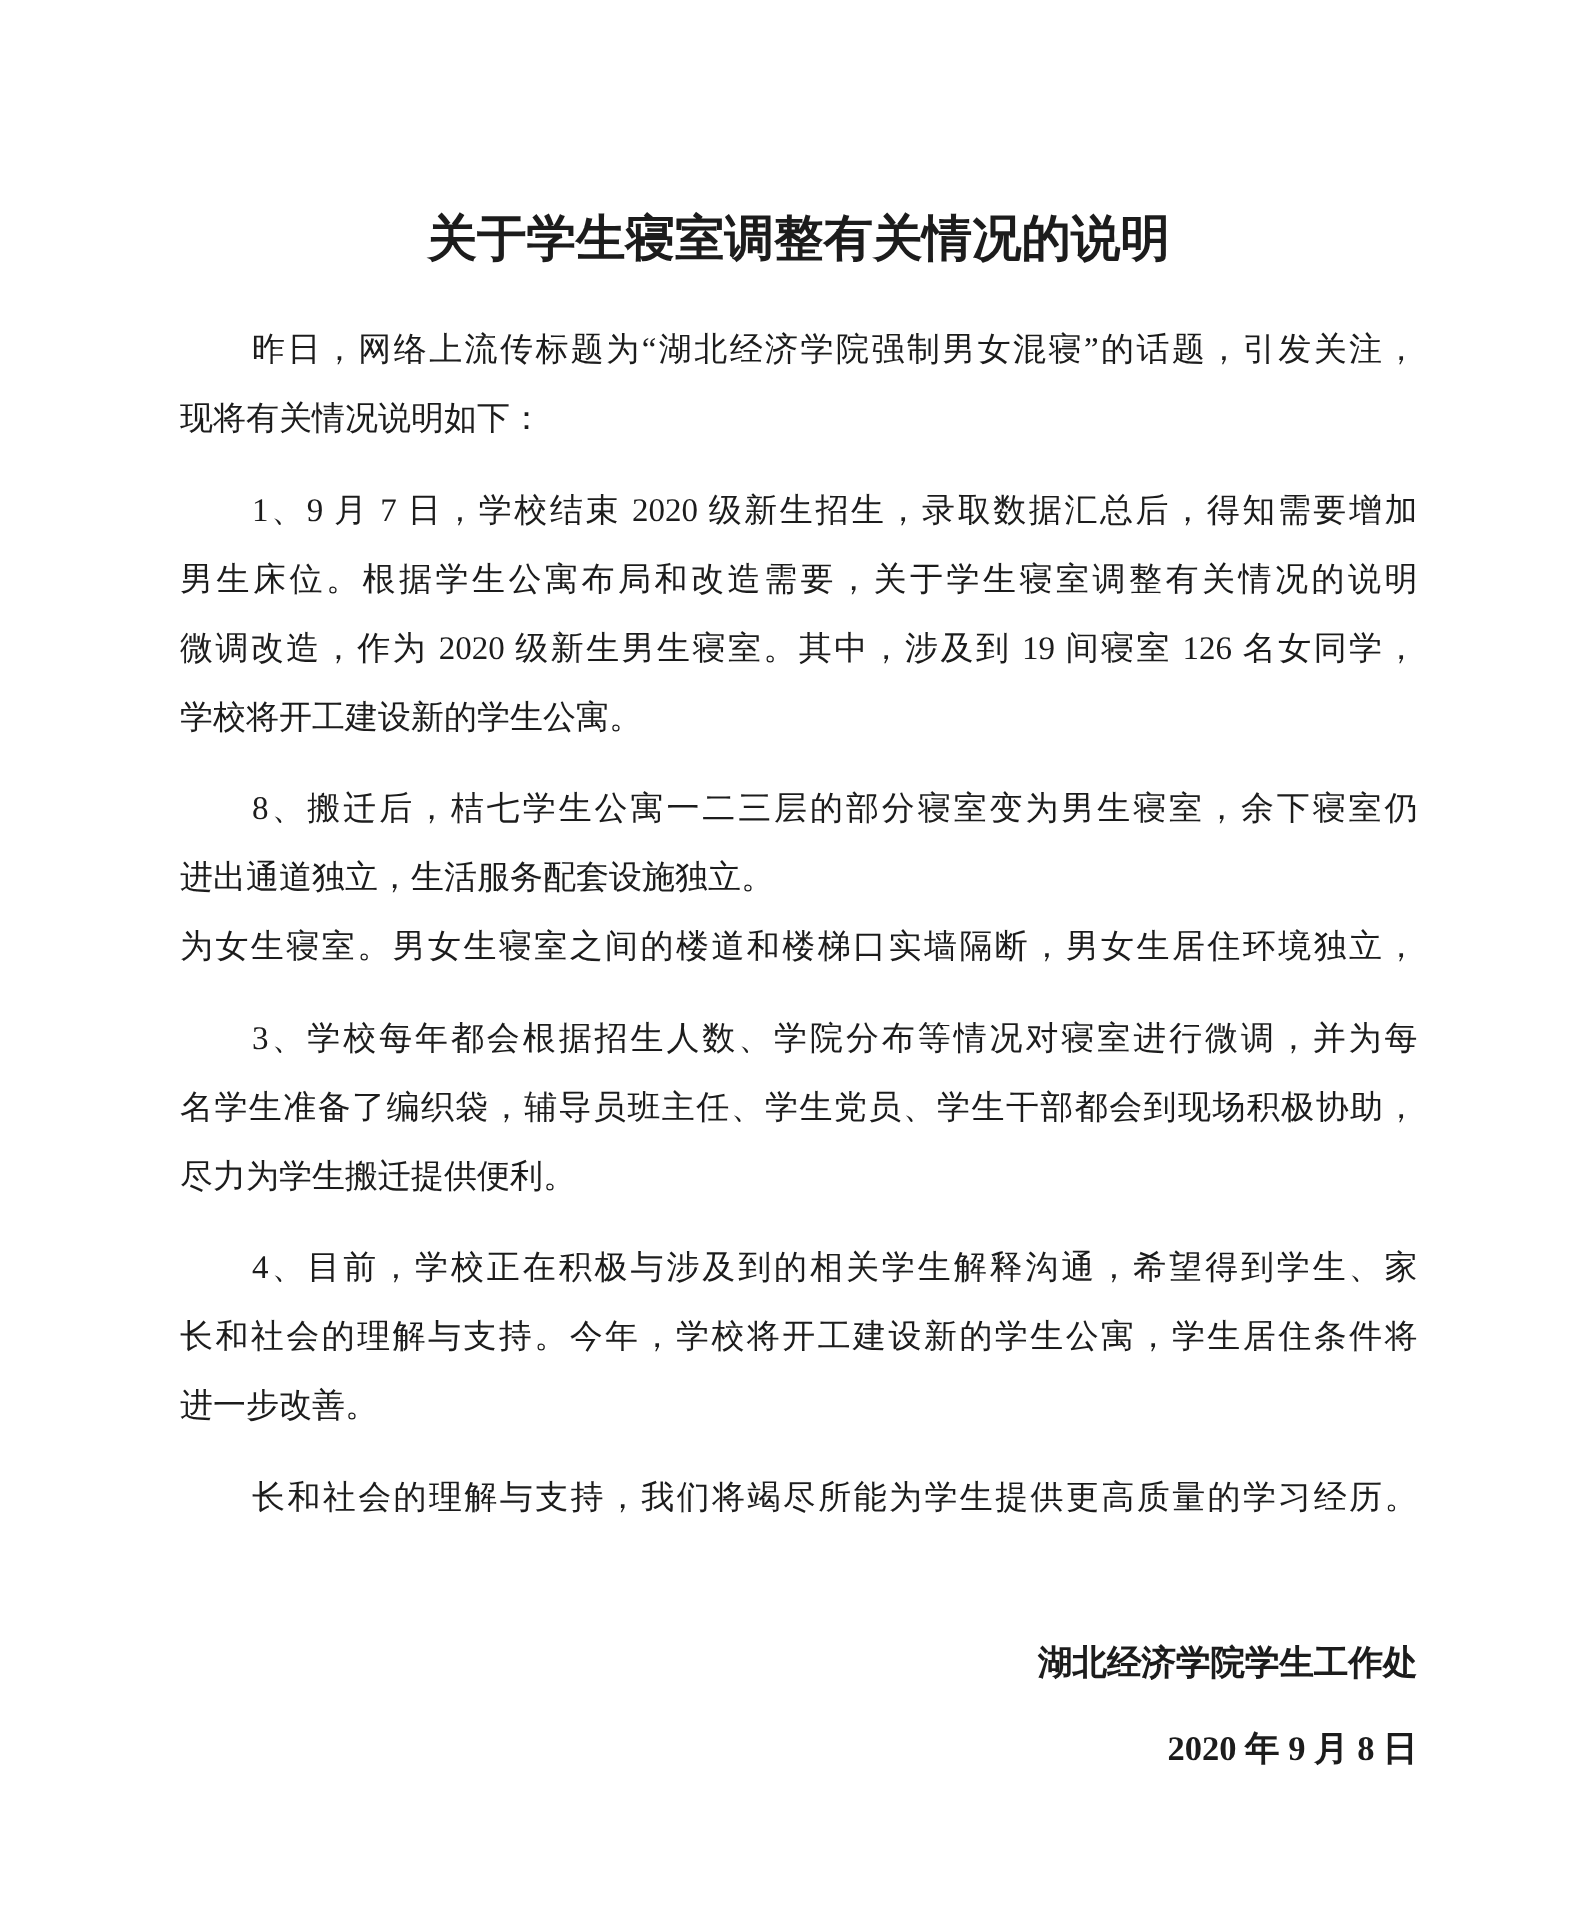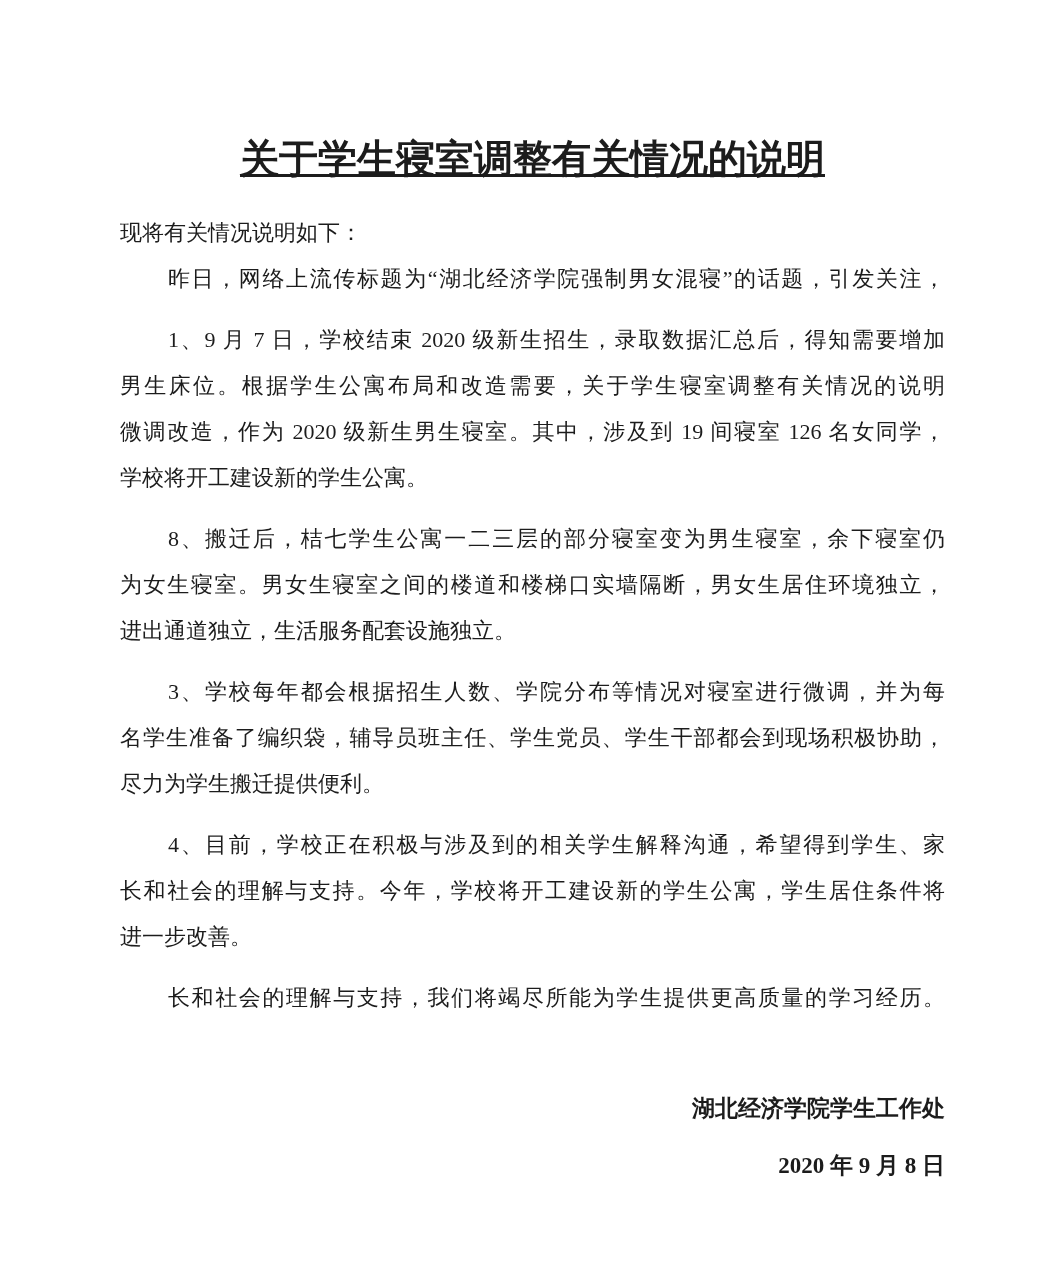--- a/index.html
+++ b/index.html
@@ -17,26 +17,25 @@
     overflow: hidden;
     box-sizing: border-box;
   }
   .content {
     padding: 0 119px 0 120px;
   }
   .doc-title {
     margin: 0;
     padding-top: 142px;
     font-family: "Liberation Sans", "DejaVu Sans", sans-serif;
-    font-size: 39px;
+    font-size: 33px;
     font-weight: bold;
     line-height: 34px;
     text-align: center;
     letter-spacing: 0px;
-    text-decoration: underline;
   }
   .body-text {
     margin-top: 34px;
     font-size: 22px;
   }
   .para {
     margin: 0 0 15px 0;
     padding: 0;
   }
   .line {
@@ -70,35 +69,35 @@
 <body>
 
 <div class="page">
   <div class="content">
 
     <h1 class="doc-title">关于学生寝室调整有关情况的说明</h1>
 
     <div class="body-text">
 
       <p class="para">
+        <span class="line first fill">昨日，网络上流传标题为“湖北经济学院强制男女混寝”的话题，引发关注，</span>
         <span class="line">现将有关情况说明如下：</span>
-        <span class="line first fill">昨日，网络上流传标题为“湖北经济学院强制男女混寝”的话题，引发关注，</span>
       </p>
 
       <p class="para">
         <span class="line first fill">1、9 月 7 日，学校结束 2020 级新生招生，录取数据汇总后，得知需要增加</span>
         <span class="line fill">男生床位。根据学生公寓布局和改造需要，关于学生寝室调整有关情况的说明</span>
         <span class="line fill">微调改造，作为 2020 级新生男生寝室。其中，涉及到 19 间寝室 126 名女同学，</span>
         <span class="line">学校将开工建设新的学生公寓。</span>
       </p>
 
       <p class="para">
         <span class="line first fill">8、搬迁后，桔七学生公寓一二三层的部分寝室变为男生寝室，余下寝室仍</span>
+        <span class="line">进出通道独立，生活服务配套设施独立。</span>
         <span class="line fill">为女生寝室。男女生寝室之间的楼道和楼梯口实墙隔断，男女生居住环境独立，</span>
-        <span class="line">进出通道独立，生活服务配套设施独立。</span>
       </p>
 
       <p class="para">
         <span class="line first fill">3、学校每年都会根据招生人数、学院分布等情况对寝室进行微调，并为每</span>
         <span class="line fill">名学生准备了编织袋，辅导员班主任、学生党员、学生干部都会到现场积极协助，</span>
         <span class="line">尽力为学生搬迁提供便利。</span>
       </p>
 
       <p class="para">
         <span class="line first fill">4、目前，学校正在积极与涉及到的相关学生解释沟通，希望得到学生、家</span>

